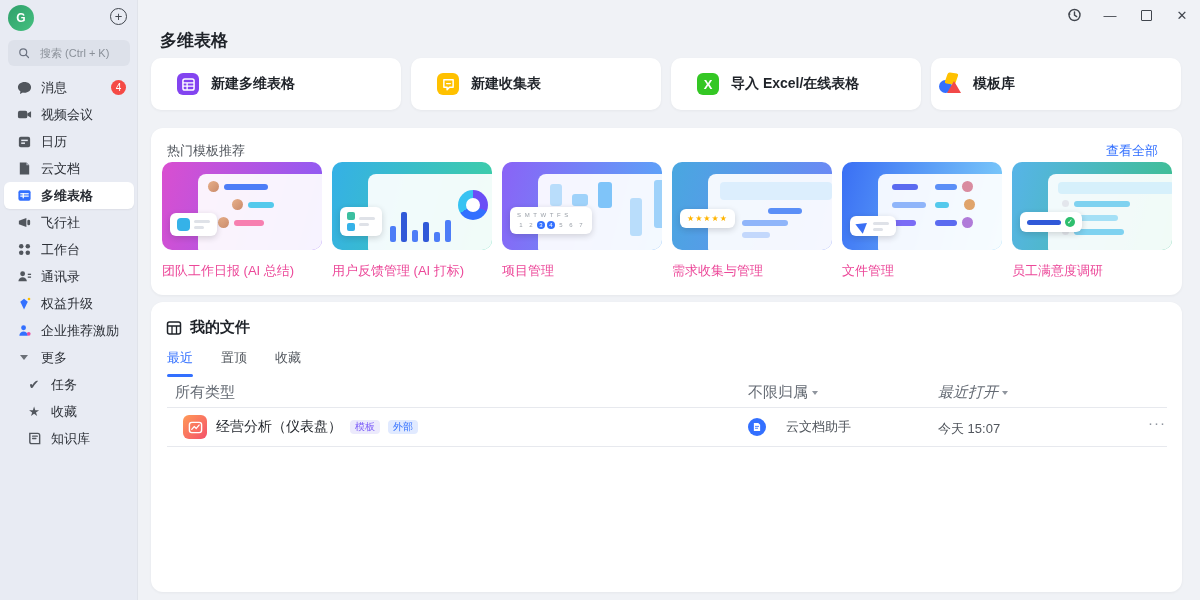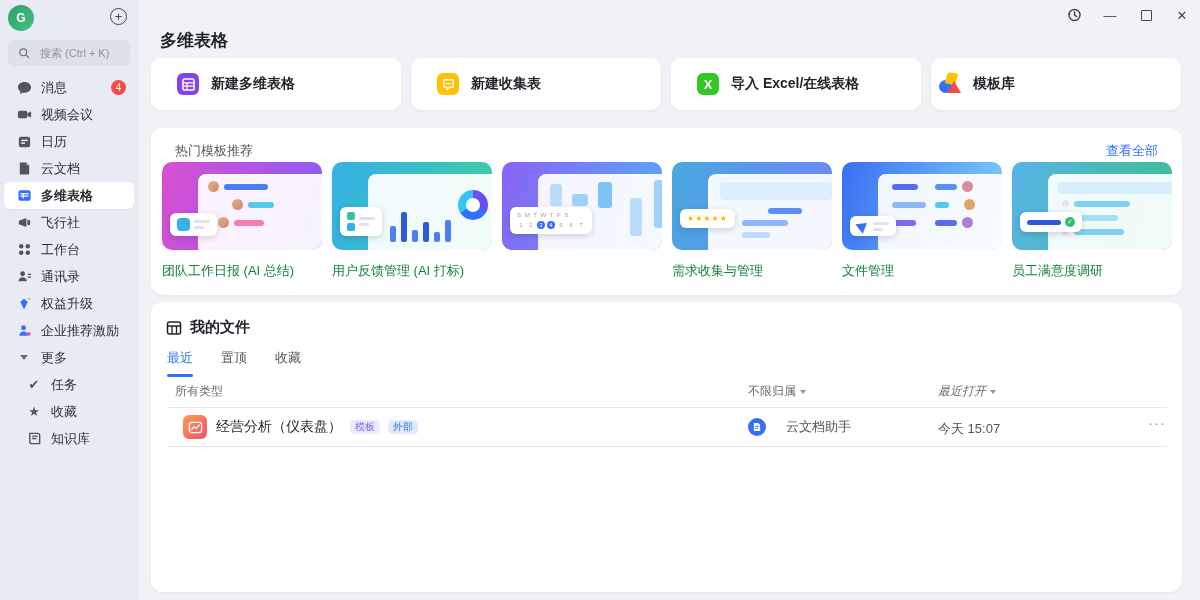--- a/index.html
+++ b/index.html
@@ -41,26 +41,26 @@
   .ic-form{background:#ffc100;}
   .ic-excel{background:#34c724;color:#fff;font-size:13px;font-weight:bold;}
   .tpl-cluster{position:relative;width:22px;height:22px;}
   .tpl-cluster .c1{position:absolute;left:0;top:7px;width:13px;height:13px;border-radius:50%;background:#3370ff;}
   .tpl-cluster .c2{position:absolute;left:7px;top:0;width:11px;height:11px;background:#ffc100;transform:skewX(-12deg) rotate(8deg);border-radius:2px;}
   .tpl-cluster .c3{position:absolute;left:8px;top:8px;width:0;height:0;border-left:7px solid transparent;border-right:7px solid transparent;border-bottom:12px solid #f24848;}
   
   .panel{position:absolute;left:151px;width:1031px;background:#fff;border-radius:12px;box-shadow:0 1px 3px rgba(31,35,41,.05);}
   .panel.templates{top:128px;height:167px;}
   .panel.myfiles{top:302px;height:290px;}
-  .sec-label{position:absolute;left:24px;top:14px;font-size:13px;color:#51565d;}
+  .sec-label{position:absolute;left:16px;top:14px;font-size:13px;color:#51565d;}
   .view-all{position:absolute;right:24px;top:14px;font-size:13px;color:#3370ff;cursor:pointer;}
   
   .tcard{position:absolute;top:34px;width:160px;}
   .thumb{width:160px;height:88px;border-radius:10px;position:relative;overflow:hidden;}
-  .tlabel{margin-top:12px;font-size:13px;color:#15803d;}
+  .tlabel{margin-top:12px;font-size:13px;color:#ec4899;}
   .tpanel{position:absolute;left:36px;top:12px;right:-10px;bottom:-6px;background:rgba(255,255,255,.93);border-radius:8px;}
   .chip{position:absolute;left:8px;bottom:14px;background:#fff;border-radius:6px;box-shadow:0 2px 6px rgba(31,35,41,.18);
         display:flex;align-items:center;gap:4px;padding:5px 7px;}
   .pill{border-radius:3px;height:6px;}
   .dotline{width:16px;height:3px;border-radius:2px;background:#dfe2e8;}
   .minirow{display:flex;align-items:center;gap:5px;margin:7px 0 0 10px;}
   .av{width:11px;height:11px;border-radius:50%;background:linear-gradient(135deg,#e8b08a,#c98a6b);}
   .bars{position:absolute;left:14px;bottom:12px;display:flex;align-items:flex-end;gap:5px;}
   .donut{position:absolute;right:14px;top:16px;width:30px;height:30px;border-radius:50%;
          background:conic-gradient(#6b4df6 0 32%,#3370ff 32% 66%,#38c3f2 66% 100%);display:flex;align-items:center;justify-content:center;}
@@ -70,21 +70,21 @@
   .caldays span{width:8px;height:8px;font-size:6px;color:#9aa0a8;display:flex;align-items:center;justify-content:center;border-radius:50%;}
   .caldays span.hl{background:#3370ff;color:#fff;}
   .stars{font-size:8px;color:#ffb400;letter-spacing:1px;}
   .check{width:10px;height:10px;border-radius:50%;background:#2ebf6e;color:#fff;font-size:7px;display:flex;align-items:center;justify-content:center;}
   
   .mf-title{position:absolute;left:166px;top:318px;display:flex;align-items:center;gap:8px;font-size:15px;font-weight:bold;color:#1f2329;}
   .tabs{position:absolute;left:167px;top:349px;display:flex;gap:28px;font-size:13px;color:#51565d;}
   .tab{position:relative;padding-bottom:10px;}
   .tab.active{color:#3370ff;}
   .tab.active::after{content:"";position:absolute;left:0;bottom:0;width:26px;height:3px;border-radius:2px;background:#3370ff;}
-  .filter-row{position:absolute;left:151px;top:383px;width:1031px;height:24px;font-size:12px;color:#646a73;}
+  .filter-row{position:absolute;left:151px;top:383px;width:1031px;height:24px;font-size:15px;color:#646a73;}
   .fcol{position:absolute;display:flex;align-items:center;gap:4px;}
   .tiny-chev{width:0;height:0;border-left:3.5px solid transparent;border-right:3.5px solid transparent;border-top:4.5px solid #8f959e;margin-top:1px;}
   .divider{position:absolute;left:167px;width:1000px;height:1px;background:#e7e9ee;}
   .file-row{position:absolute;left:159px;top:408px;width:1031px;height:38px;font-size:14px;}
   .file-ic{position:absolute;left:24px;top:7px;width:24px;height:24px;border-radius:6px;
            background:linear-gradient(135deg,#ff9a57,#f4506a);display:flex;align-items:center;justify-content:center;}
   .fname{position:absolute;left:57px;top:10px;color:#1f2329;display:flex;align-items:center;gap:8px;}
   .fbadge{font-size:10px;border-radius:4px;padding:2px 5px;line-height:1;}
   .b-template{background:#eceafc;color:#7a5af8;}
   .b-external{background:#e1eaff;color:#3370ff;}
@@ -364,20 +364,21 @@
             <span>1</span>
             <span>2</span>
             <span class="hl">3</span>
             <span class="hl">4</span>
             <span>5</span>
             <span>6</span>
             <span>7</span>
           </span>
         </div>
       </div>
+      <div class="tlabel">项目管理</div>
     </div>
 
     <div class="tcard" style="left:521px;">
       <div class="thumb" style="background:linear-gradient(105deg,#49a7e0,#6f86f7);">
         <div class="tpanel">
           <span style="position:absolute;left:12px;top:8px;right:10px;height:18px;border-radius:4px;background:#dceefd;"></span>
           <span class="pill" style="position:absolute;left:60px;top:34px;width:34px;background:#5b8ff7;"></span>
           <span class="pill" style="position:absolute;left:34px;top:46px;width:46px;background:#8fb5fa;"></span>
           <span class="pill" style="position:absolute;left:34px;top:58px;width:28px;background:#c3d8fc;"></span>
         </div>

